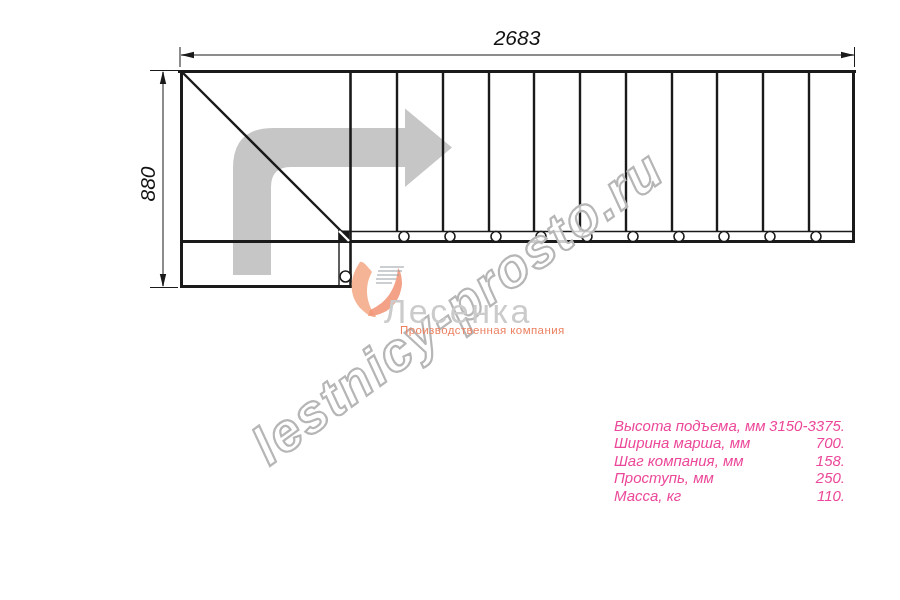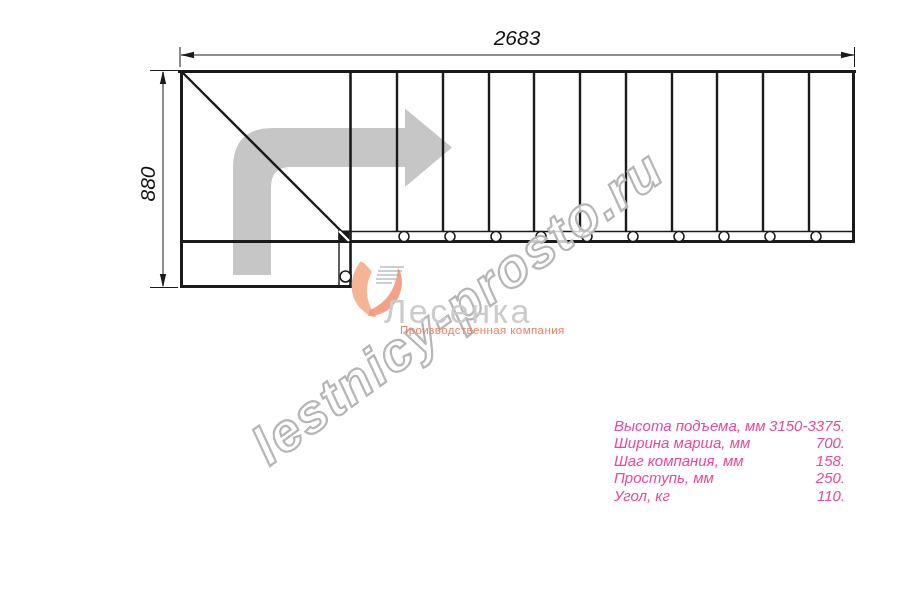--- a/index.html
+++ b/index.html
@@ -163,18 +163,18 @@
     </div>
     <div class="spec-row">
       <span class="spec-label">Шаг компания, мм</span>
       <span class="spec-value">158.</span>
     </div>
     <div class="spec-row">
       <span class="spec-label">Проступь, мм</span>
       <span class="spec-value">250.</span>
     </div>
     <div class="spec-row">
-      <span class="spec-label">Угол, кг</span>
+      <span class="spec-label">Масса, кг</span>
       <span class="spec-value">110.</span>
     </div>
   </div>
 
 </div>
 
 </body></html>

